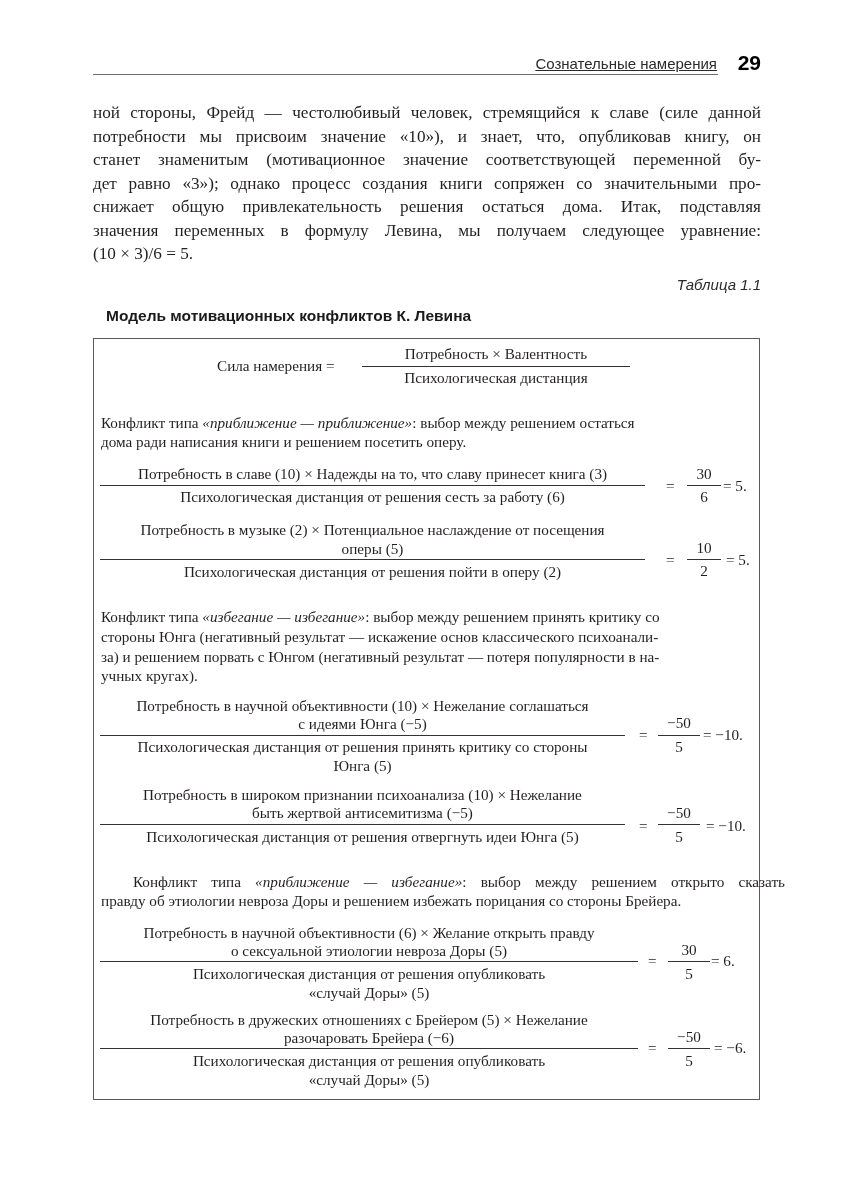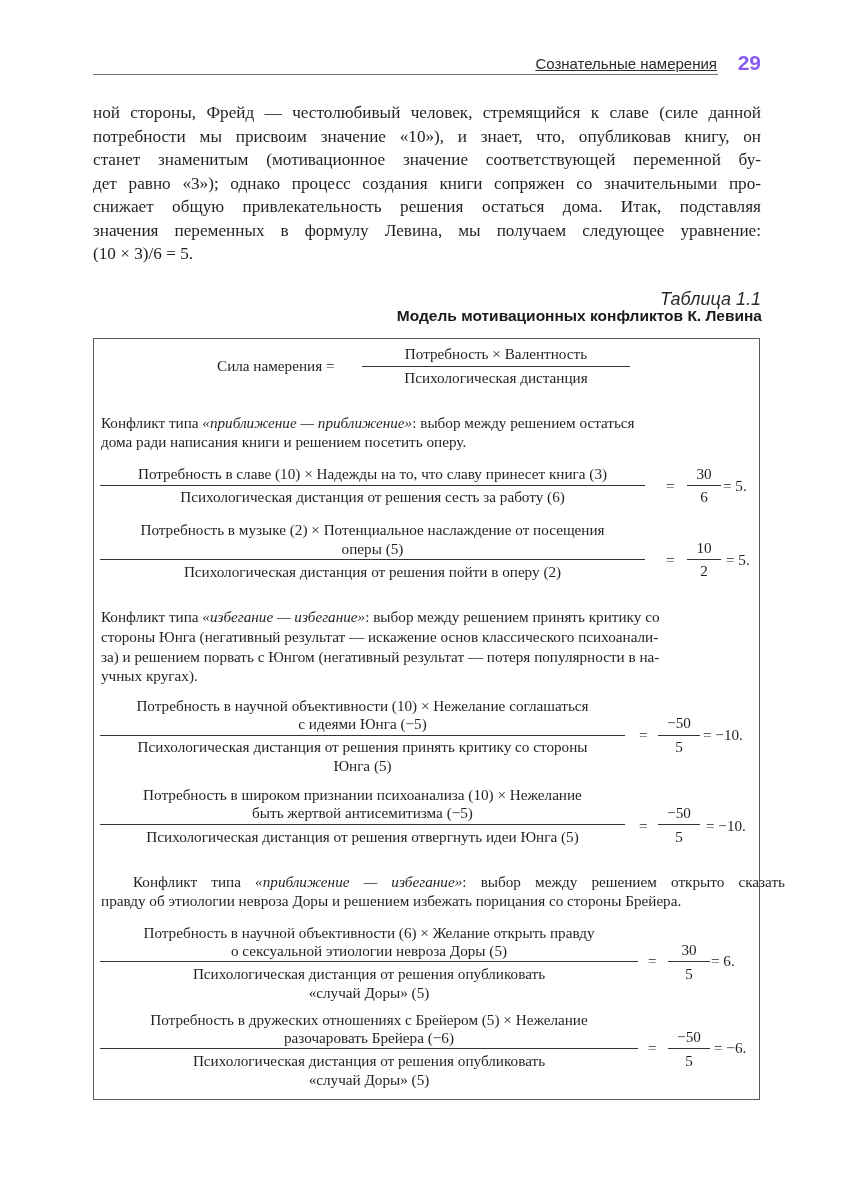--- a/index.html
+++ b/index.html
@@ -3,28 +3,28 @@
 <meta charset="utf-8">
 <style>
   html, body { margin: 0; padding: 0; background: #ffffff; }
   body { width: 849px; height: 1200px; position: relative; overflow: hidden; color: #231f20; }
   .serif { font-family: "Liberation Serif", "DejaVu Serif", serif; }
   .sans { font-family: "Liberation Sans", "DejaVu Sans", sans-serif; }
 
   .running-head { position: absolute; left: 93px; top: 52px; width: 668px; height: 24px; }
   .rh-rule { position: absolute; left: 0; top: 22px; width: 625px; height: 1px; background: #6d6d6d; }
   .rh-title { position: absolute; right: 44px; top: 3px; font-size: 15px; color: #2b2b2b; text-decoration: underline; }
-  .rh-page { position: absolute; right: 0; top: -1px; font-size: 21px; font-weight: bold; color: #8b5cf6; }
+  .rh-page { position: absolute; right: 0; top: -1px; font-size: 21px; font-weight: bold; color: #000000; }
 
   .body-text { position: absolute; left: 93px; top: 101px; width: 668px; font-size: 17.2px; line-height: 23.5px; text-align: justify; }
   .body-text .ln { display: block; white-space: nowrap; text-align-last: justify; }
   .body-text .ln.last { text-align-last: left; }
 
-  .table-caption { position: absolute; right: 88px; top: 289px; font-size: 18px; font-style: italic; color: #2b2b2b; }
-  .table-title { position: absolute; left: 94px; width: 668px; top: 307px; text-align: right; font-size: 15.5px; font-weight: bold; color: #1a1a1a; }
+  .table-caption { position: absolute; right: 88px; top: 276px; font-size: 15px; font-style: italic; color: #2b2b2b; }
+  .table-title { position: absolute; left: 106px; width: 668px; top: 307px; text-align: left; font-size: 15.5px; font-weight: bold; color: #1a1a1a; }
 
   .tbl { position: absolute; left: 93px; top: 338px; width: 667px; height: 762px; border: 1.5px solid #5a5a5a; box-sizing: border-box; }
 
   .abs { position: absolute; white-space: nowrap; }
   .t15 { font-size: 15.2px; line-height: 20px; }
   .fr { position: absolute; height: 1px; background: #333; }
   .cen { text-align: center; }
   .it { font-style: italic; text-align: right; }
 </style>
 </head>

